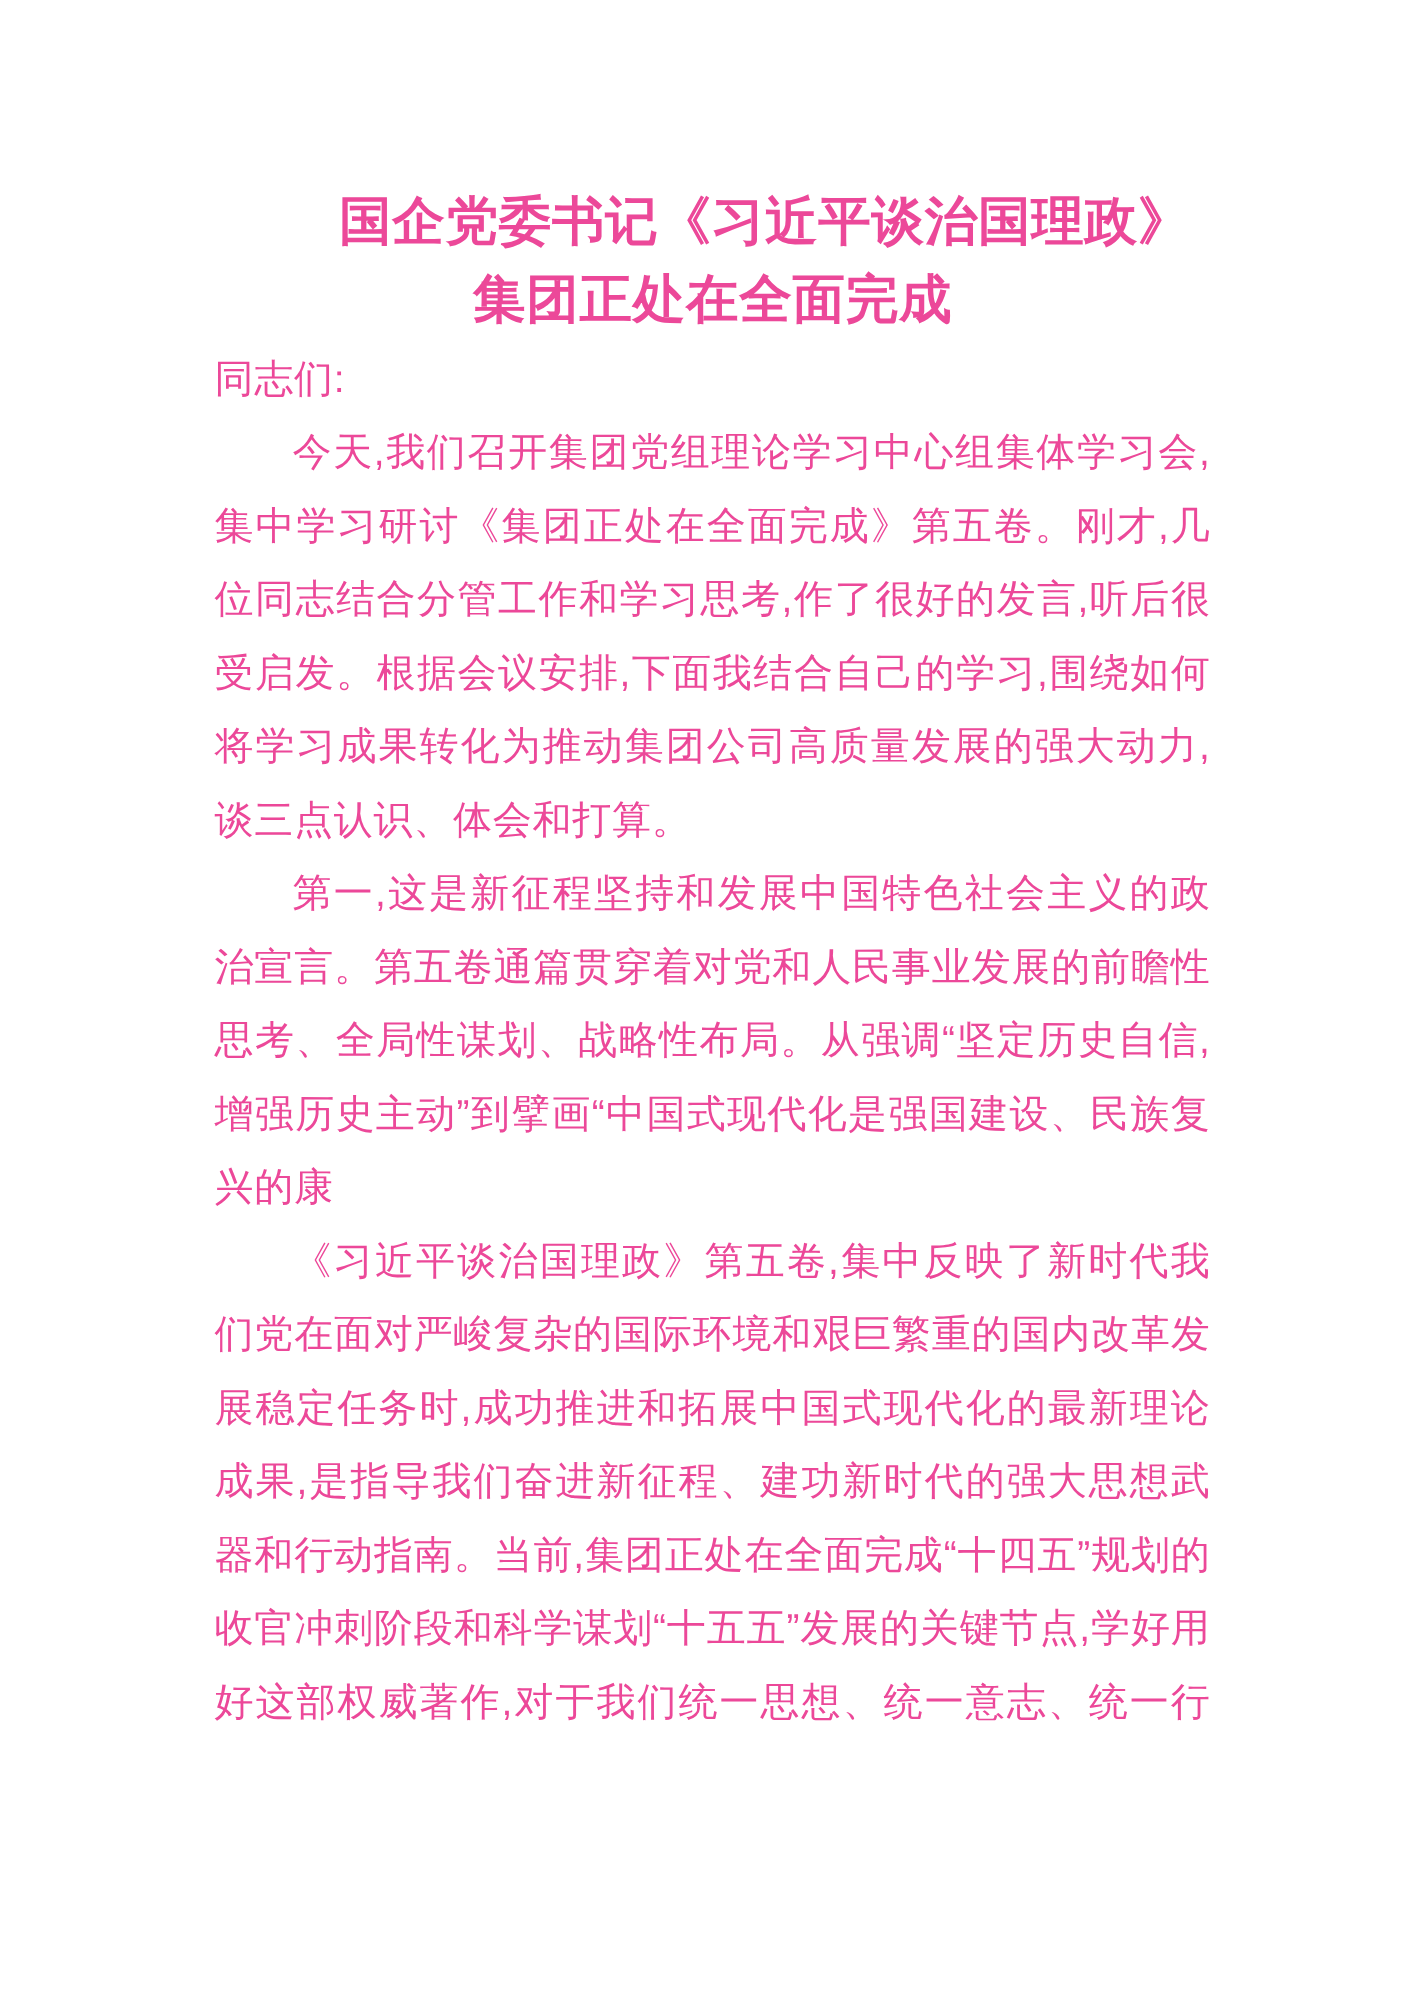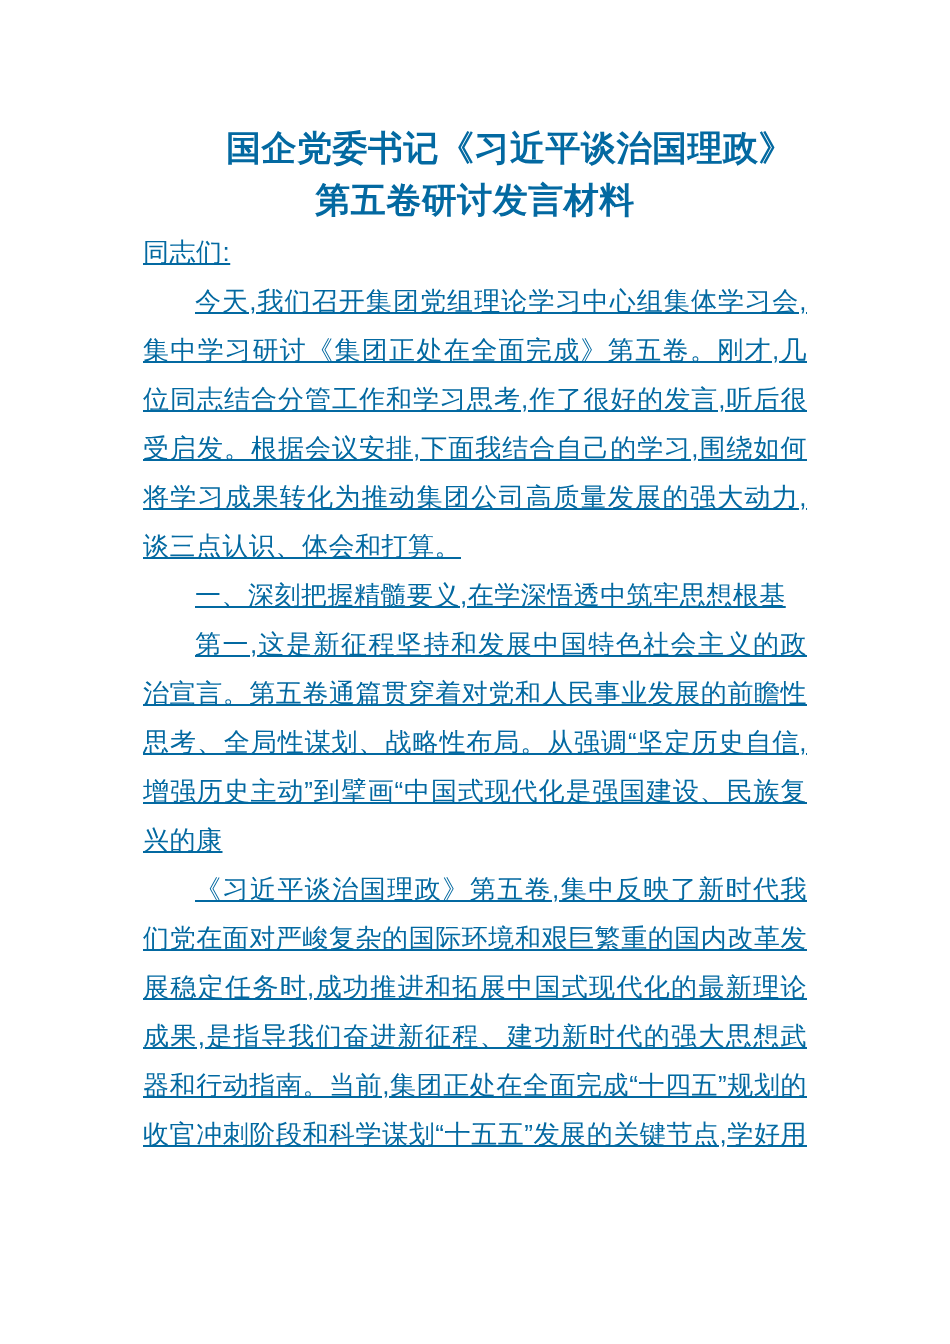--- a/index.html
+++ b/index.html
@@ -5,21 +5,21 @@
   html, body {
     margin: 0;
     padding: 0;
     background: #ffffff;
   }
   .page {
     position: relative;
     width: 950px;
     height: 1161px;
     background: #ffffff;
-    color: #0369a1;
+    color: #ec4899;
     font-family: "Liberation Sans", sans-serif;
     overflow: hidden;
     box-sizing: border-box;
   }
   .content {
     padding: 0 143px;
   }
   .doc-title {
     margin: 122px 0 0 0;
     font-size: 35px;
@@ -35,46 +35,44 @@
     margin-top: 2px;
     font-size: 26px;
     line-height: 49px;
     text-align: justify;
     text-justify: inter-character;
     letter-spacing: 0.5px;
   }
   .doc-body p {
     margin: 0;
     padding: 0;
-    text-decoration: underline;
   }
   .salutation {
     text-indent: 0;
   }
   .para {
     text-indent: 2em;
   }
 </style>
 </head>
 <body>
 
 <div class="page">
   <div class="content">
 
     <h1 class="doc-title">
       <div class="title-l1">国企党委书记《习近平谈治国理政》</div>
-      <div class="title-l2">第五卷研讨发言材料</div>
+      <div class="title-l2">集团正处在全面完成</div>
     </h1>
 
     <div class="doc-body">
       <p class="salutation">同志们:</p>
 
       <p class="para">今天,我们召开集团党组理论学习中心组集体学习会,集中学习研讨《集团正处在全面完成》第五卷。刚才,几位同志结合分管工作和学习思考,作了很好的发言,听后很受启发。根据会议安排,下面我结合自己的学习,围绕如何将学习成果转化为推动集团公司高质量发展的强大动力,谈三点认识、体会和打算。</p>
 
-      <p class="para">一、深刻把握精髓要义,在学深悟透中筑牢思想根基</p>
 
       <p class="para">第一,这是新征程坚持和发展中国特色社会主义的政治宣言。第五卷通篇贯穿着对党和人民事业发展的前瞻性思考、全局性谋划、战略性布局。从强调“坚定历史自信,增强历史主动”到擘画“中国式现代化是强国建设、民族复兴的康</p>
 
       <p class="para">《习近平谈治国理政》第五卷,集中反映了新时代我们党在面对严峻复杂的国际环境和艰巨繁重的国内改革发展稳定任务时,成功推进和拓展中国式现代化的最新理论成果,是指导我们奋进新征程、建功新时代的强大思想武器和行动指南。当前,集团正处在全面完成“十四五”规划的收官冲刺阶段和科学谋划“十五五”发展的关键节点,学好用好这部权威著作,对于我们统一思想、统一意志、统一行动,具有极其重要的现实意义和深远的历史意义。</p>
     </div>
 
   </div>
 </div>
 
 </body></html>

